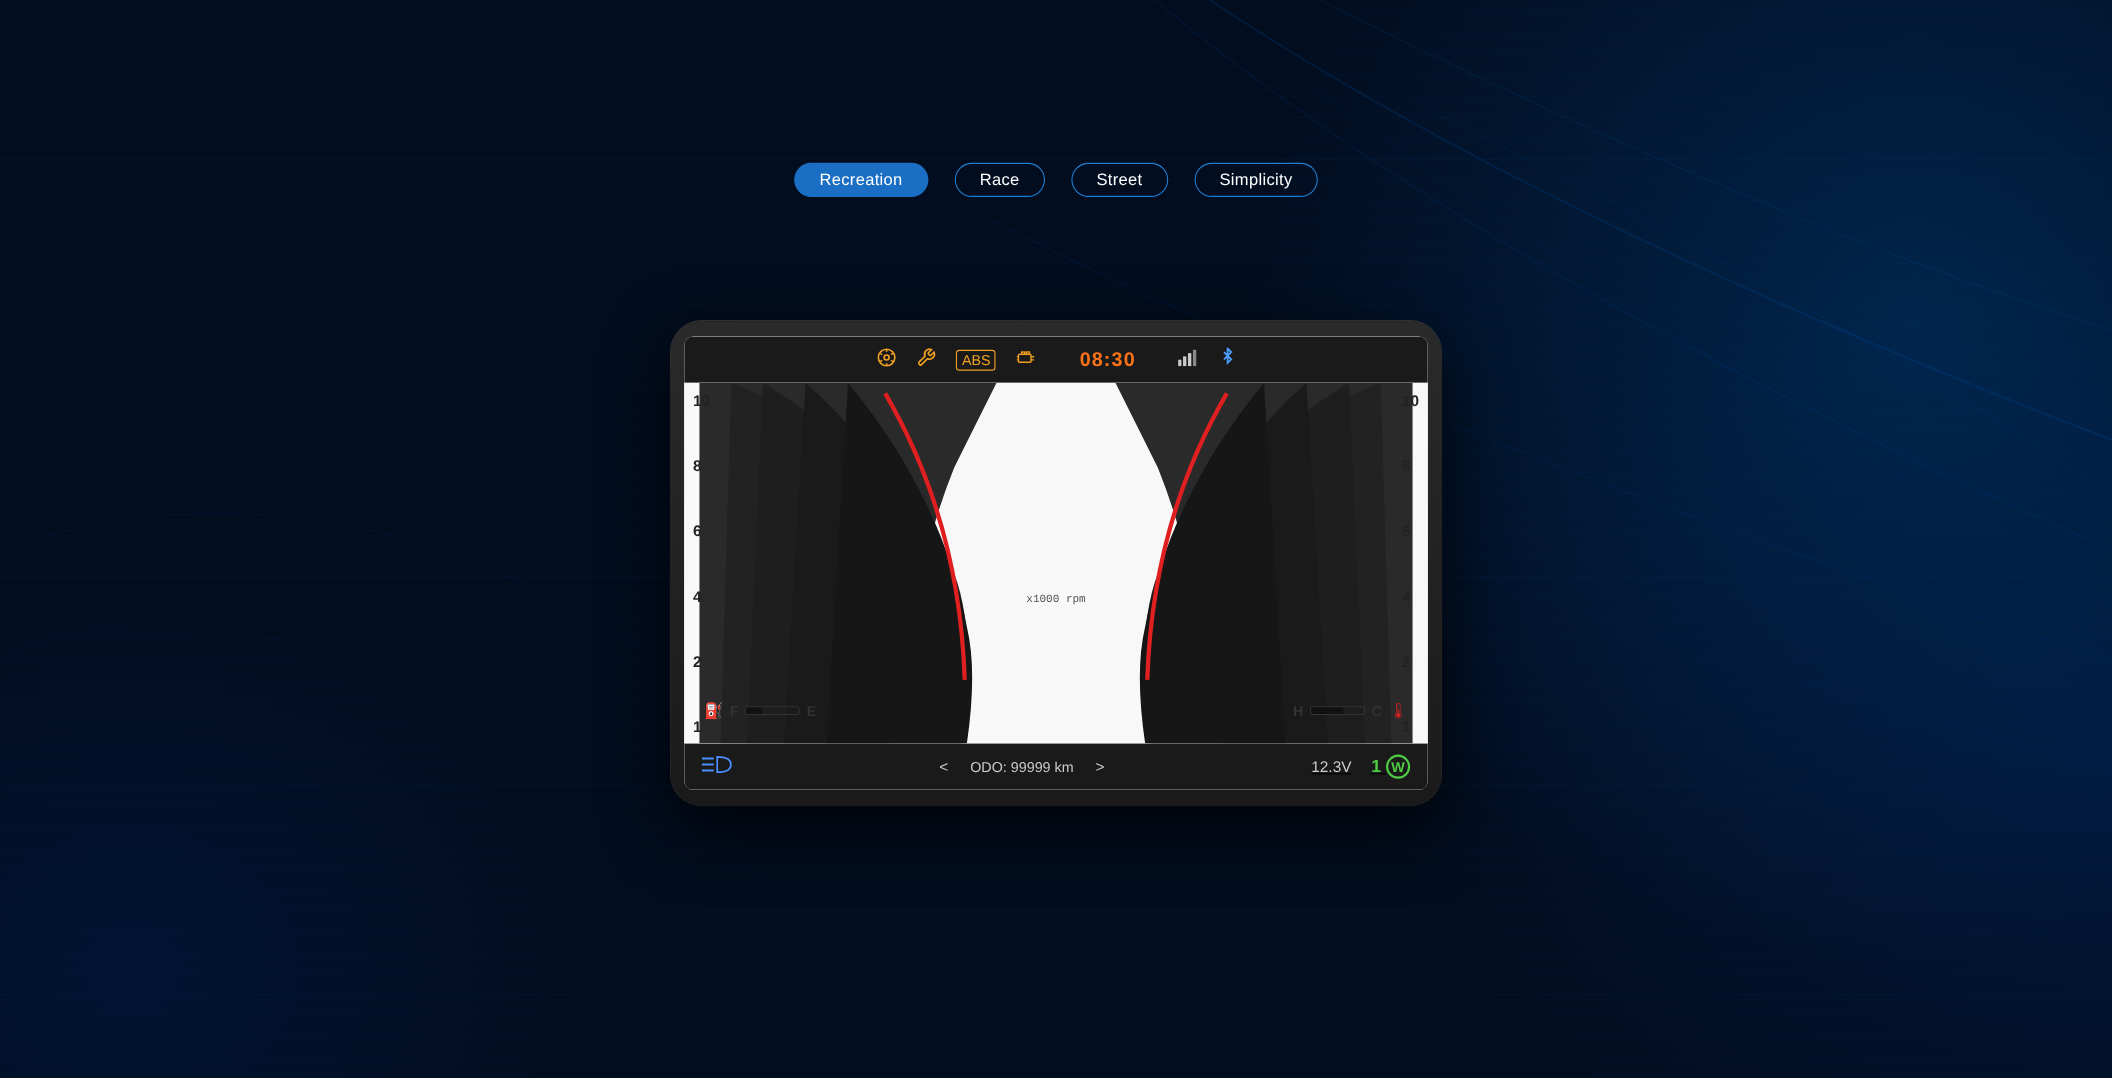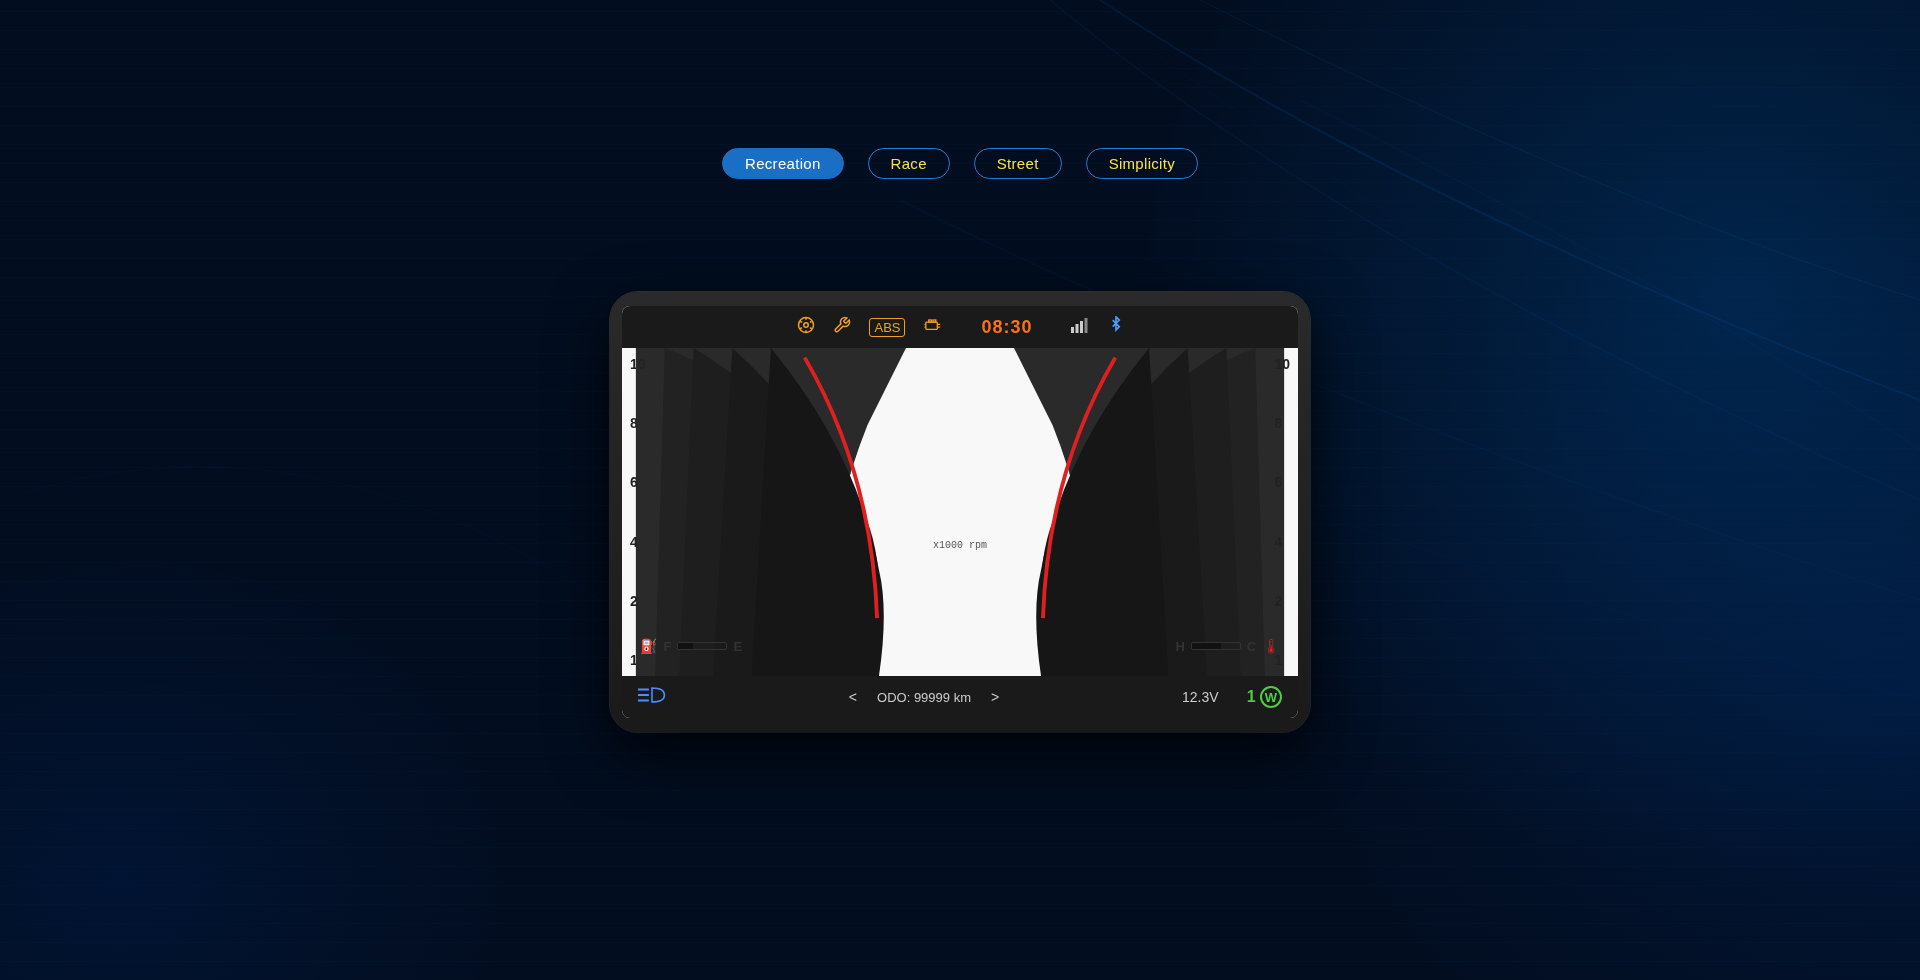--- a/index.html
+++ b/index.html
@@ -58,21 +58,21 @@
       gap: 24px;
     }
 
     .tab-btn {
       padding: 6px 22px;
       border-radius: 20px;
       font-size: 15px;
       cursor: pointer;
       border: 1.5px solid #1e7fd4;
       background: transparent;
-      color: #fde047;
+      color: #ffffff;
       letter-spacing: 0.3px;
     }
 
     .tab-btn.active {
       background: #1a6fc4;
       color: #ffffff;
       border-color: #1a6fc4;
     }
 
     
@@ -316,21 +316,22 @@
 
     .footer-odo {
       color: #ccc;
       font-size: 13px;
       text-align: center;
     }
 
     .footer-right {
       display: flex;
       align-items: center;
-      gap: 28px;
+      gap: 18px;
+      text-decoration: underline;
     }
 
     .footer-volt {
       color: #ccc;
       font-size: 14px;
     }
 
     .footer-gear {
       color: #4dcc44;
       font-size: 16px;

